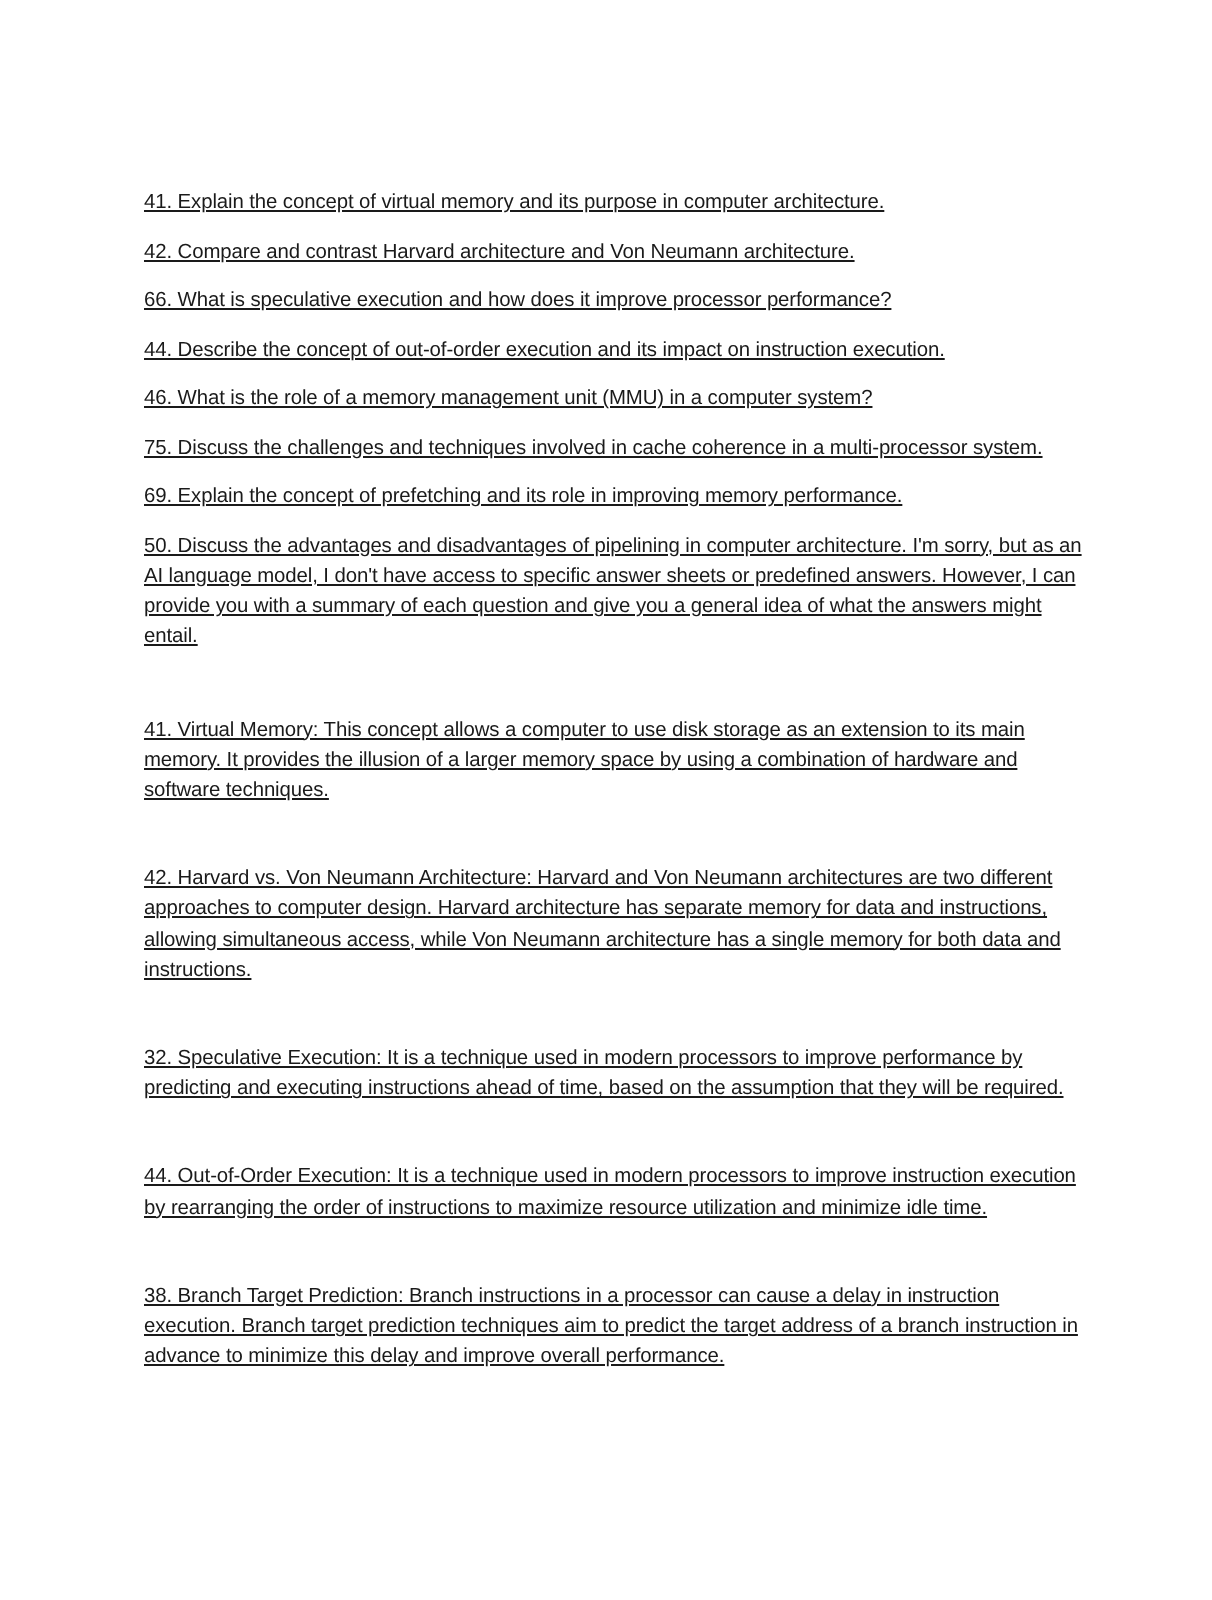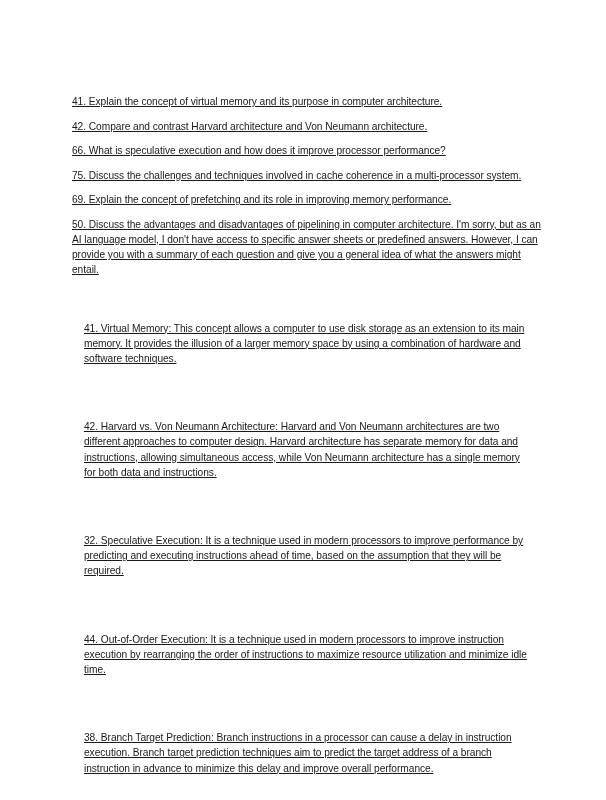--- a/index.html
+++ b/index.html
@@ -30,35 +30,37 @@
       font-size: 10.2px;
       line-height: 15.2px;
       color: #1a1a1a;
       text-decoration: underline;
     }
     .q {
       margin: 0 0 9.3px 0;
       letter-spacing: -0.05px;
     }
     .a {
-      margin: 12px;
+      margin: 0;
       letter-spacing: -0.05px;
     }
     .gap1 { height: 22px; }
     .gap2 { height: 29px; }
   </style>
 </head>
 <body>
 
 <div class="page">
   <div class="content">
 
     <p class="q">41. Explain the concept of virtual memory and its purpose in computer architecture.</p>
     <p class="q">42. Compare and contrast Harvard architecture and Von Neumann architecture.</p>
     <p class="q">66. What is speculative execution and how does it improve processor performance?</p>
+    <p class="q">44. Describe the concept of out-of-order execution and its impact on instruction execution.</p>
+    <p class="q">46. What is the role of a memory management unit (MMU) in a computer system?</p>
     <p class="q">75. Discuss the challenges and techniques involved in cache coherence in a multi-processor system.</p>
     <p class="q">69. Explain the concept of prefetching and its role in improving memory performance.</p>
     <p class="q">50. Discuss the advantages and disadvantages of pipelining in computer architecture. I'm sorry, but as an AI language model, I don't have access to specific answer sheets or predefined answers. However, I can provide you with a summary of each question and give you a general idea of what the answers might entail.</p>
 
     <div class="gap1"></div>
 
     <p class="a">41. Virtual Memory: This concept allows a computer to use disk storage as an extension to its main memory. It provides the illusion of a larger memory space by using a combination of hardware and software techniques.</p>
     <div class="gap2"></div>
     <p class="a">42. Harvard vs. Von Neumann Architecture: Harvard and Von Neumann architectures are two different approaches to computer design. Harvard architecture has separate memory for data and instructions, allowing simultaneous access, while Von Neumann architecture has a single memory for both data and instructions.</p>
     <div class="gap2"></div>

